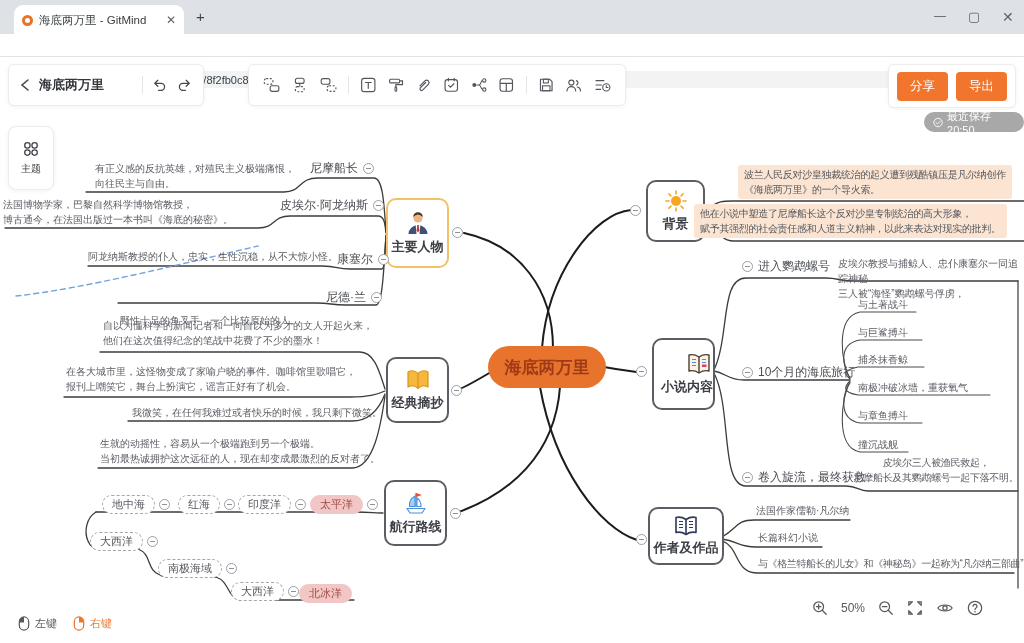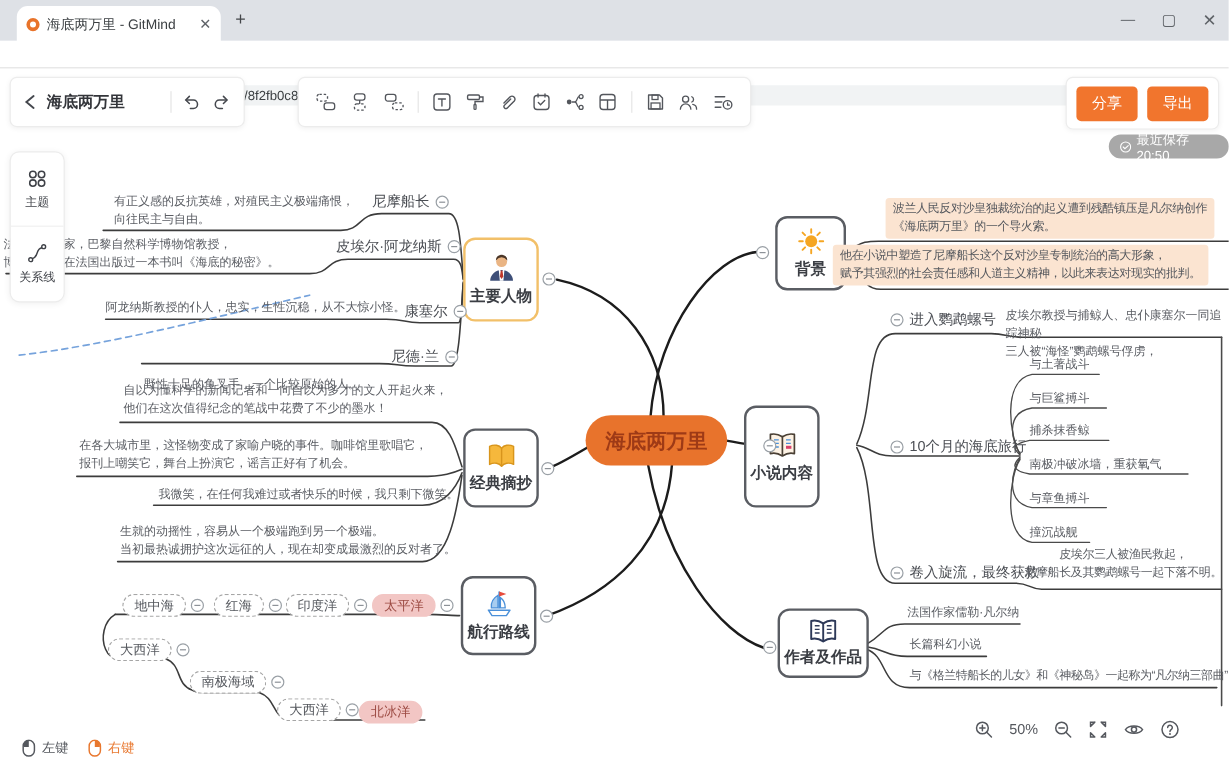--- a/index.html
+++ b/index.html
@@ -258,28 +258,20 @@
 <div class="sidebar">
   <div class="side-item">
     <svg width="18" height="18" viewBox="0 0 20 20">
       <circle cx="6" cy="6" r="3" fill="none" stroke="#3e4147" stroke-width="1.4"></circle>
       <circle cx="14" cy="6" r="3" fill="none" stroke="#3e4147" stroke-width="1.4"></circle>
       <circle cx="6" cy="14" r="3" fill="none" stroke="#3e4147" stroke-width="1.4"></circle>
       <circle cx="14" cy="14" r="3" fill="none" stroke="#3e4147" stroke-width="1.4"></circle>
     </svg>
     <span class="side-label">主题</span>
   </div>
-  <div class="side-item">
-    <svg width="18" height="18" viewBox="0 0 20 20">
-      <circle cx="4" cy="16" r="1.8" fill="none" stroke="#3e4147" stroke-width="1.3"></circle>
-      <circle cx="16" cy="4" r="1.8" fill="none" stroke="#3e4147" stroke-width="1.3"></circle>
-      <path d="M5.5,15 C12,13 8,6 14.5,5" fill="none" stroke="#3e4147" stroke-width="1.4"></path>
-    </svg>
-    <span class="side-label">关系线</span>
-  </div>
 </div>
 
 <div class="root">海底两万里</div>
 
 <div class="bnode" style="left:386px; top:198px; width:63px; height:70px; border-color:#f2c069;">
   <svg width="26" height="26" viewBox="0 0 26 26">
     <circle cx="13" cy="8" r="4.6" fill="#eab584"></circle>
     <path d="M8.2,7 a4.8,4.8 0 0 1 9.6,0 q-2.4,-2.6 -4.8,-2.6 q-2.4,0 -4.8,2.6" fill="#4a3627"></path>
     <path d="M3.5,24 a9.5,9 0 0 1 19,0 z" fill="#3e4f78"></path>
     <path d="M10.5,13.5 l2.5,3 l2.5,-3 l-1,10.5 h-3 z" fill="#fff"></path>
@@ -385,21 +377,21 @@
   </svg>
   <span class="blabel">背景</span>
 </div>
 <span class="minus abs" style="left:630px; top:205px;"></span>
 
 <div class="pnote" style="left:727px; top:165px;margin-left:11px;">波兰人民反对沙皇独裁统治的起义遭到残酷镇压是凡尔纳创作
 《海底两万里》的一个导火索。</div>
 <div class="pnote" style="left:694px; top:204px;">他在小说中塑造了尼摩船长这个反对沙皇专制统治的高大形象，
 赋予其强烈的社会责任感和人道主义精神，以此来表达对现实的批判。</div>
 
-<div class="bnode" style="left:620px; top:338px; width:63px; height:85px;">
+<div class="bnode" style="left:652px; top:338px; width:63px; height:72px;align-items:flex-end;">
   <svg width="28" height="24" viewBox="0 0 28 24">
     <path d="M4,3 C8,2 11,3 14,5 C17,3 20,2 24,3 V19 C20,18 17,19 14,21 C11,19 8,18 4,19 Z" fill="#fdf2e4" stroke="#4a4035" stroke-width="1.4" stroke-linejoin="round"></path>
     <path d="M14,5 V21" stroke="#4a4035" stroke-width="1.4"></path>
     <path d="M7,7.5 h4 M7,10.5 h4 M7,13.5 h4" stroke="#4a90d9" stroke-width="1.1"></path>
     <path d="M17,7.5 h4 M17,10.5 h4" stroke="#4a90d9" stroke-width="1.1"></path>
     <rect x="17" y="12.5" width="4.5" height="2.5" fill="#d8436b"></rect>
   </svg>
   <span class="blabel">小说内容</span>
 </div>
 <span class="minus abs" style="left:636px; top:366px;"></span>

